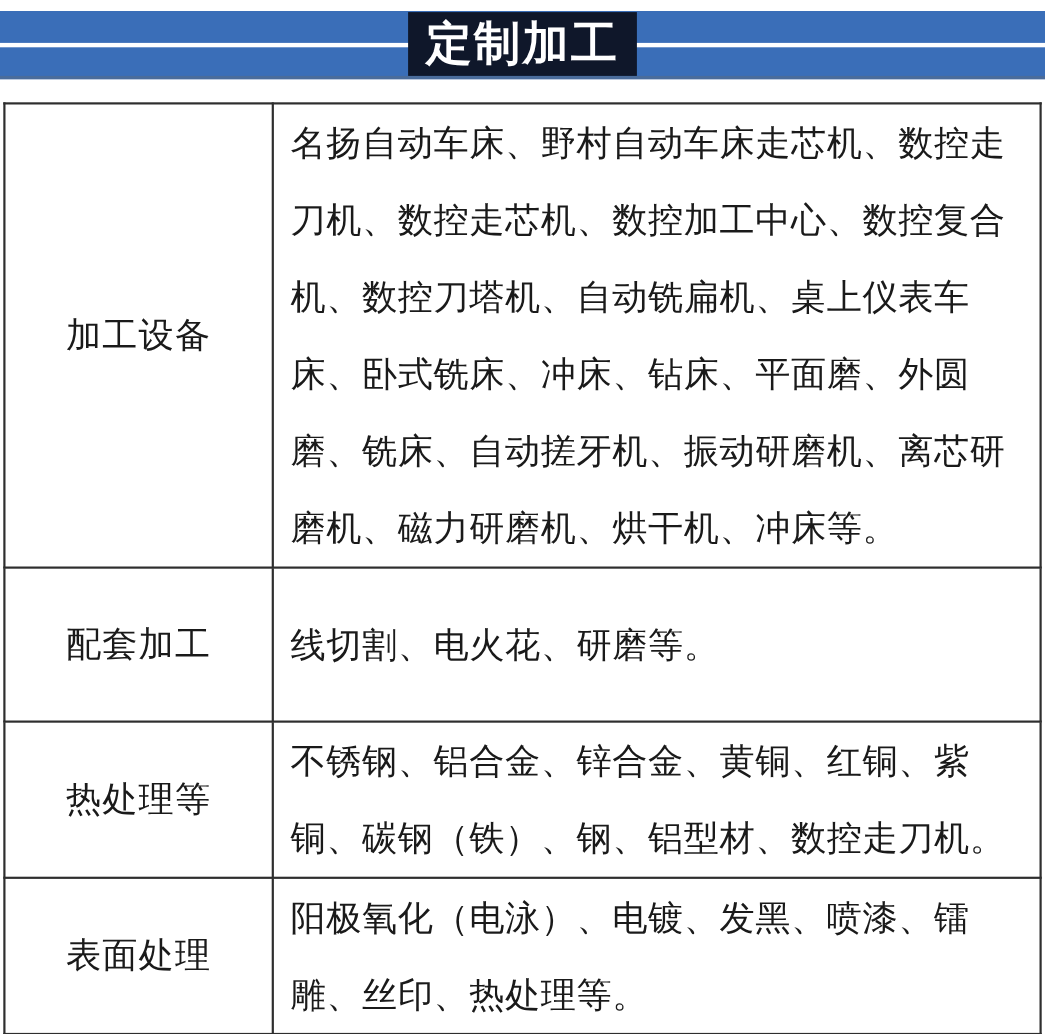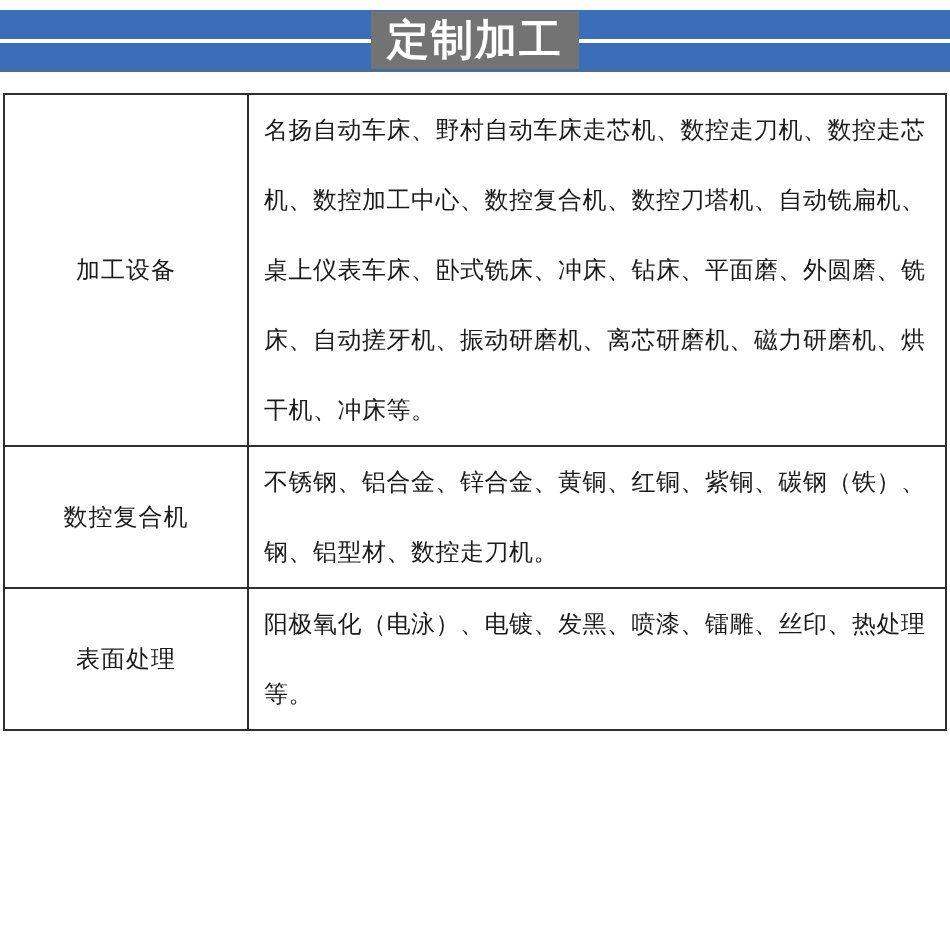--- a/index.html
+++ b/index.html
@@ -44,21 +44,21 @@
     top: 0;
     width: 100%;
     height: 100%;
     display: flex;
     align-items: center;
     justify-content: center;
   }
   .banner .title {
     position: relative;
     z-index: 2;
-    background: #737373;
+    background: #0f172a;
     padding: 0 16px;
     color: #ffffff;
     font-size: 42px;
     font-weight: bold;
     letter-spacing: 2px;
     line-height: 58px;
     white-space: nowrap;
     text-align: center;
   }
 
@@ -66,21 +66,21 @@
   .spec-table {
     position: absolute;
     left: 3px;
     top: 93px;
     width: 944px;
     border-collapse: collapse;
     table-layout: fixed;
   }
   .spec-table td {
     border: 2px solid #2e2e2e;
-    font-size: 24px;
+    font-size: 32px;
     vertical-align: middle;
     background: #ffffff;
   }
   .spec-table .label-cell {
     width: 240px;
     text-align: center;
     letter-spacing: 1px;
     border-radius: 18px;
   }
   .spec-table .content-cell {
@@ -106,22 +106,26 @@
       <span class="title">定制加工</span>
     </div>
   </div>
 
   <table class="spec-table">
     <tbody>
       <tr class="row-equipment">
         <td class="label-cell">加工设备</td>
         <td class="content-cell">名扬自动车床、野村自动车床走芯机、数控走刀机、数控走芯机、数控加工中心、数控复合机、数控刀塔机、自动铣扁机、桌上仪表车床、卧式铣床、冲床、钻床、平面磨、外圆磨、铣床、自动搓牙机、振动研磨机、离芯研磨机、磁力研磨机、烘干机、冲床等。</td>
       </tr>
+      <tr class="row-support">
+        <td class="label-cell">配套加工</td>
+        <td class="content-cell">线切割、电火花、研磨等。</td>
+      </tr>
       <tr class="row-materials">
-        <td class="label-cell">数控复合机</td>
+        <td class="label-cell">热处理等</td>
         <td class="content-cell">不锈钢、铝合金、锌合金、黄铜、红铜、紫铜、碳钢（铁）、钢、铝型材、数控走刀机。</td>
       </tr>
       <tr class="row-surface">
         <td class="label-cell">表面处理</td>
         <td class="content-cell">阳极氧化（电泳）、电镀、发黑、喷漆、镭雕、丝印、热处理等。</td>
       </tr>
     </tbody>
   </table>
 
 </div>

